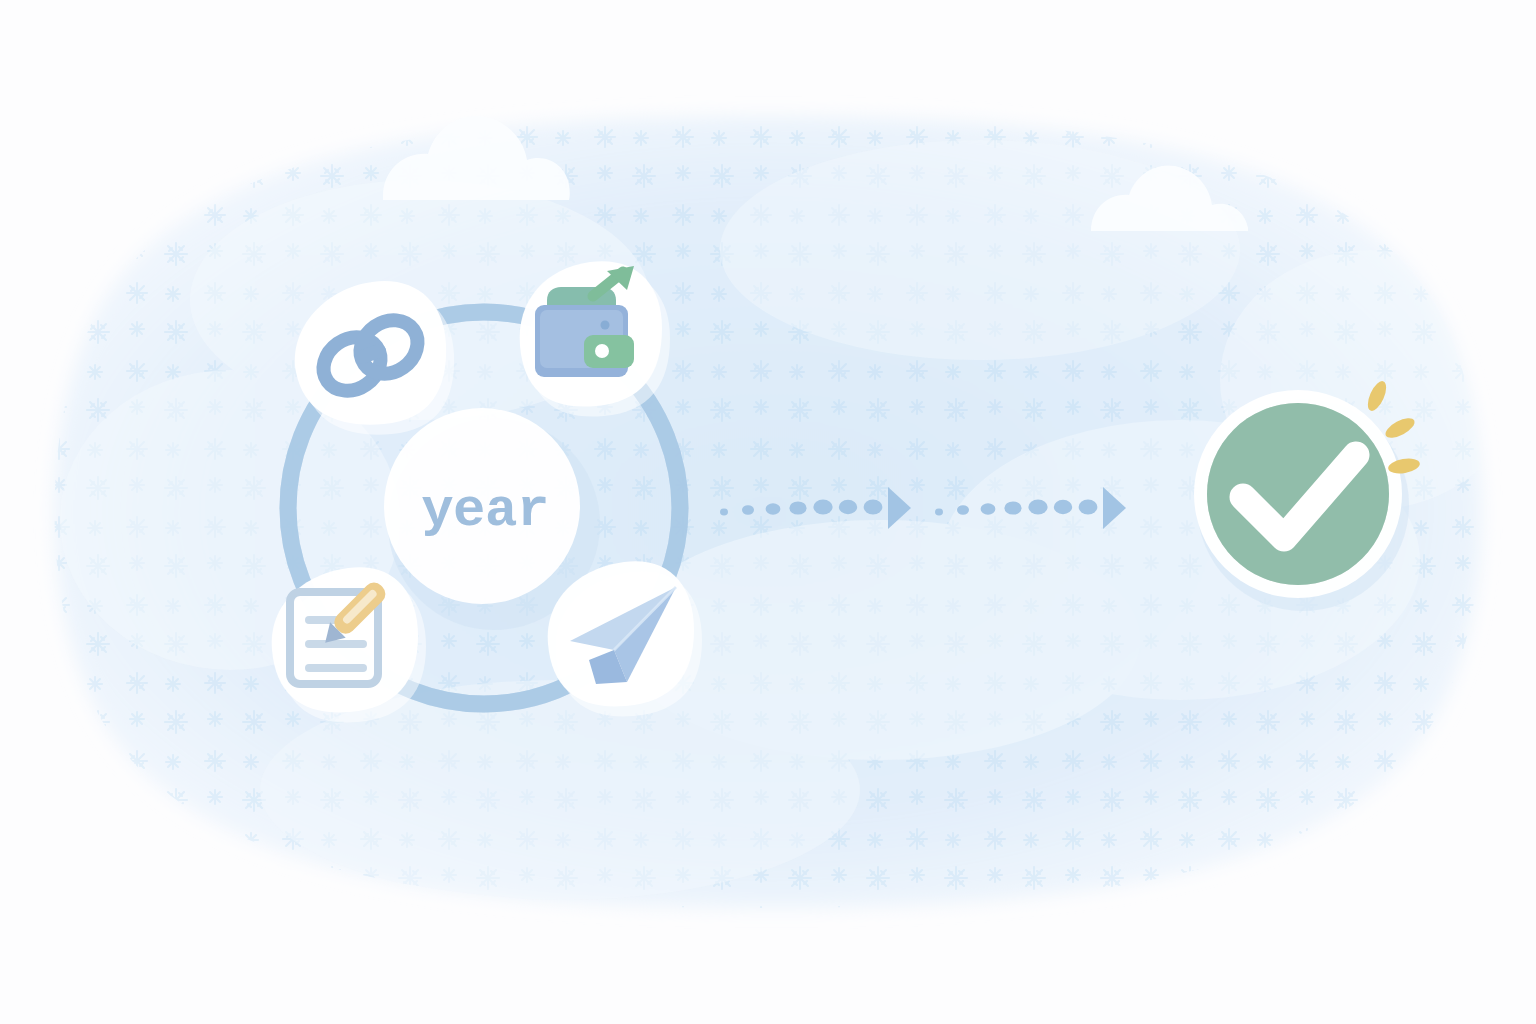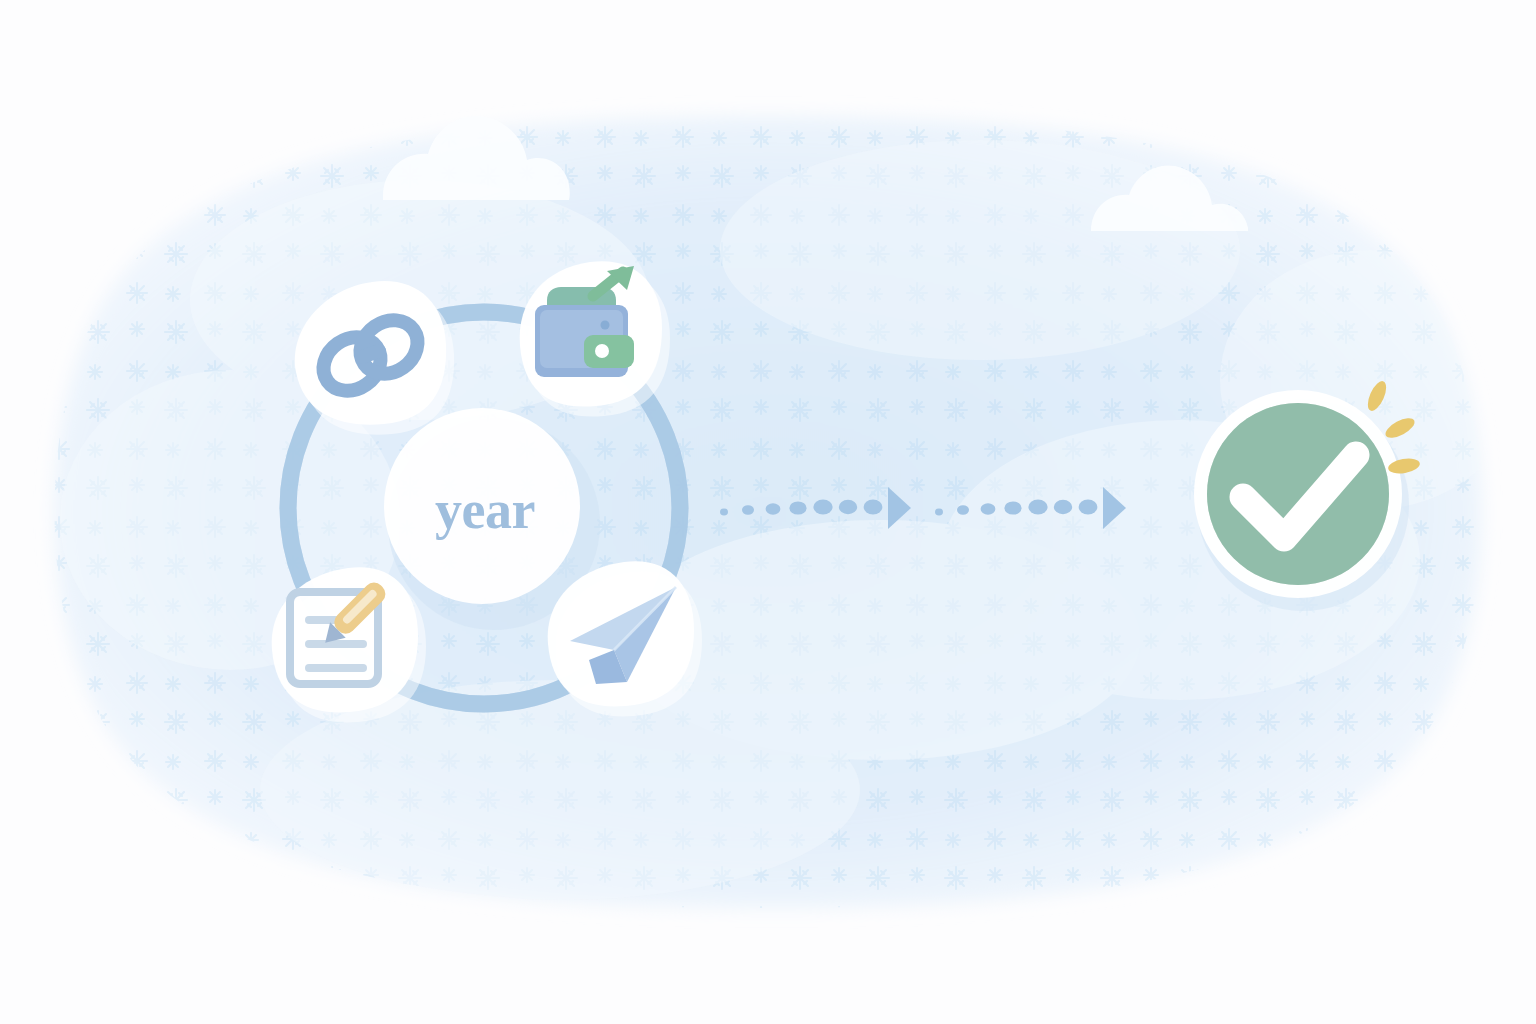--- a/index.html
+++ b/index.html
@@ -29,21 +29,21 @@
   }
   .center-label {
     position: absolute;
     left: 390px;
     top: 420px;
     width: 190px;
     height: 180px;
     display: flex;
     align-items: center;
     justify-content: center;
-    font-family: Liberation Serif, serif;
+    font-family: Liberation Mono, monospace;
     font-weight: bold;
     font-size: 54px;
     letter-spacing: -0.5px;
     color: #9fbedd;
     user-select: none;
     pointer-events: none;
   }
 </style>
 </head>
 <body>

